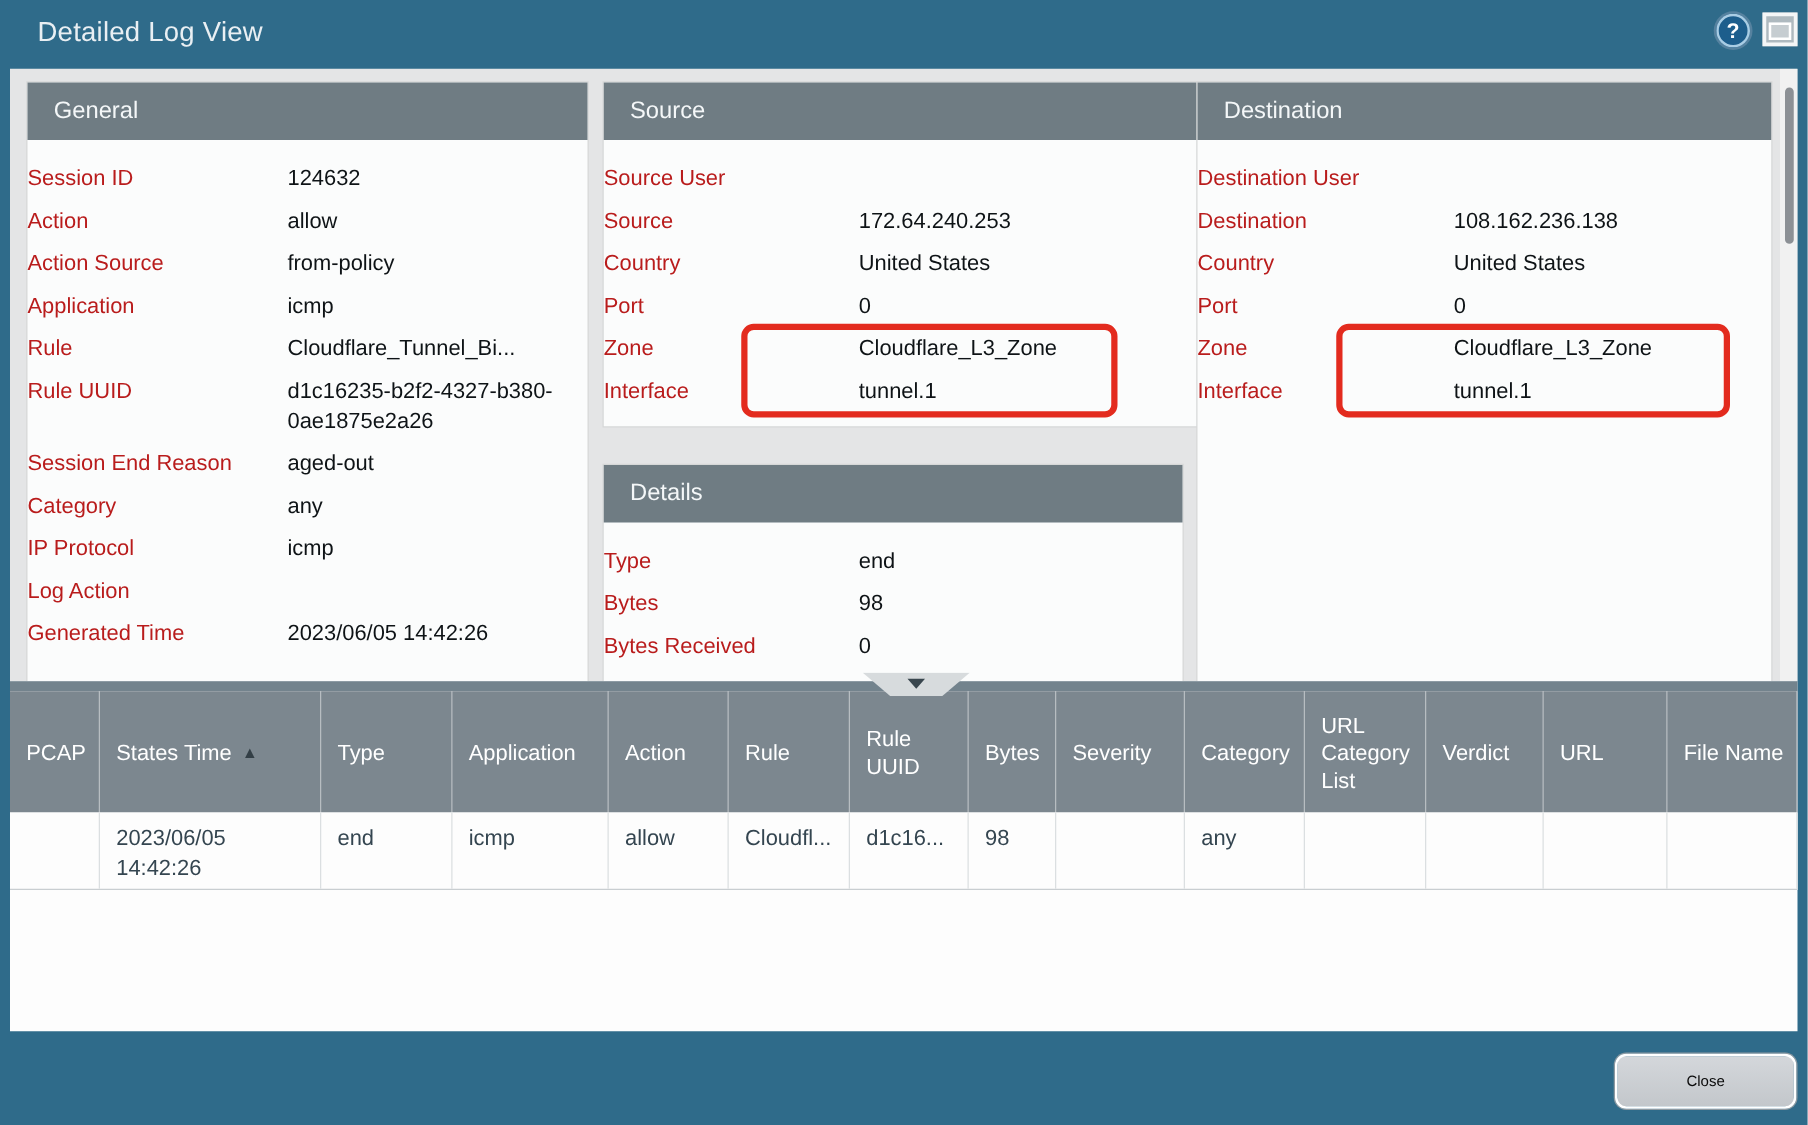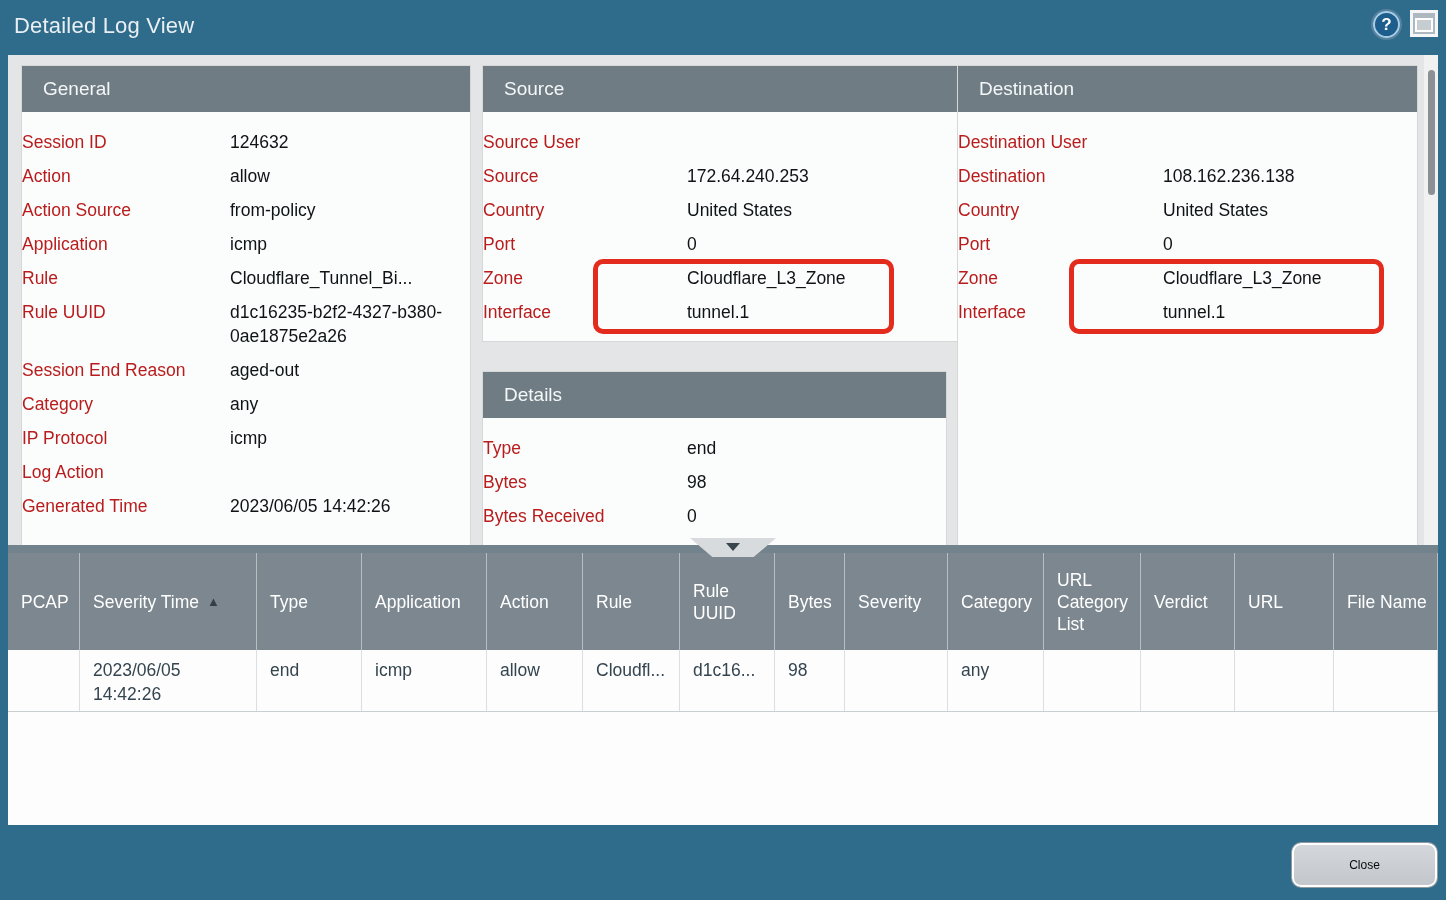--- a/index.html
+++ b/index.html
@@ -6,21 +6,21 @@
   html,body { width:1446px; height:900px; }
   body {
     position:relative;
     background:#2f6b8a;
     font-family:"Liberation Sans", sans-serif;
     overflow:hidden;
   }
 
   
   .titlebar { position:absolute; left:0; top:0; width:1446px; height:55px; }
-  .title { position:absolute; left:14px; top:13px; font-size:22px; color:#e9eff3; letter-spacing:.2px; }
+  .title { position:absolute; left:30px; top:13px; font-size:22px; color:#e9eff3; letter-spacing:.2px; }
   .help-icon {
     position:absolute; left:1373px; top:11px; width:27px; height:27px;
     border-radius:50%; background:#1d5e8c;
     box-shadow: inset 0 0 0 2px #a9cde4, 0 0 0 2px #56829f;
     color:#fff; font-weight:bold; text-align:center; line-height:27px; font-size:17px;
     cursor:pointer;
   }
   .win-icon {
     position:absolute; left:1410px; top:10px; width:28px; height:27px;
     background:#aeb9bf; border:3px solid #f4f6f7; cursor:pointer;
@@ -266,21 +266,21 @@
 <div class="table-wrap">
   <div class="split-bar"></div>
   <div class="split-handle">
       <span class="tri"></span>
     </div>
   <div class="thead tgrid">
       <div class="th">
         <span>PCAP</span>
       </div>
       <div class="th">
-        <span>Severity Time</span>
+        <span>States Time</span>
         <span class="sort-arrow">▲</span>
       </div>
       <div class="th">
         <span>Type</span>
       </div>
       <div class="th">
         <span>Application</span>
       </div>
       <div class="th">
         <span>Action</span>

